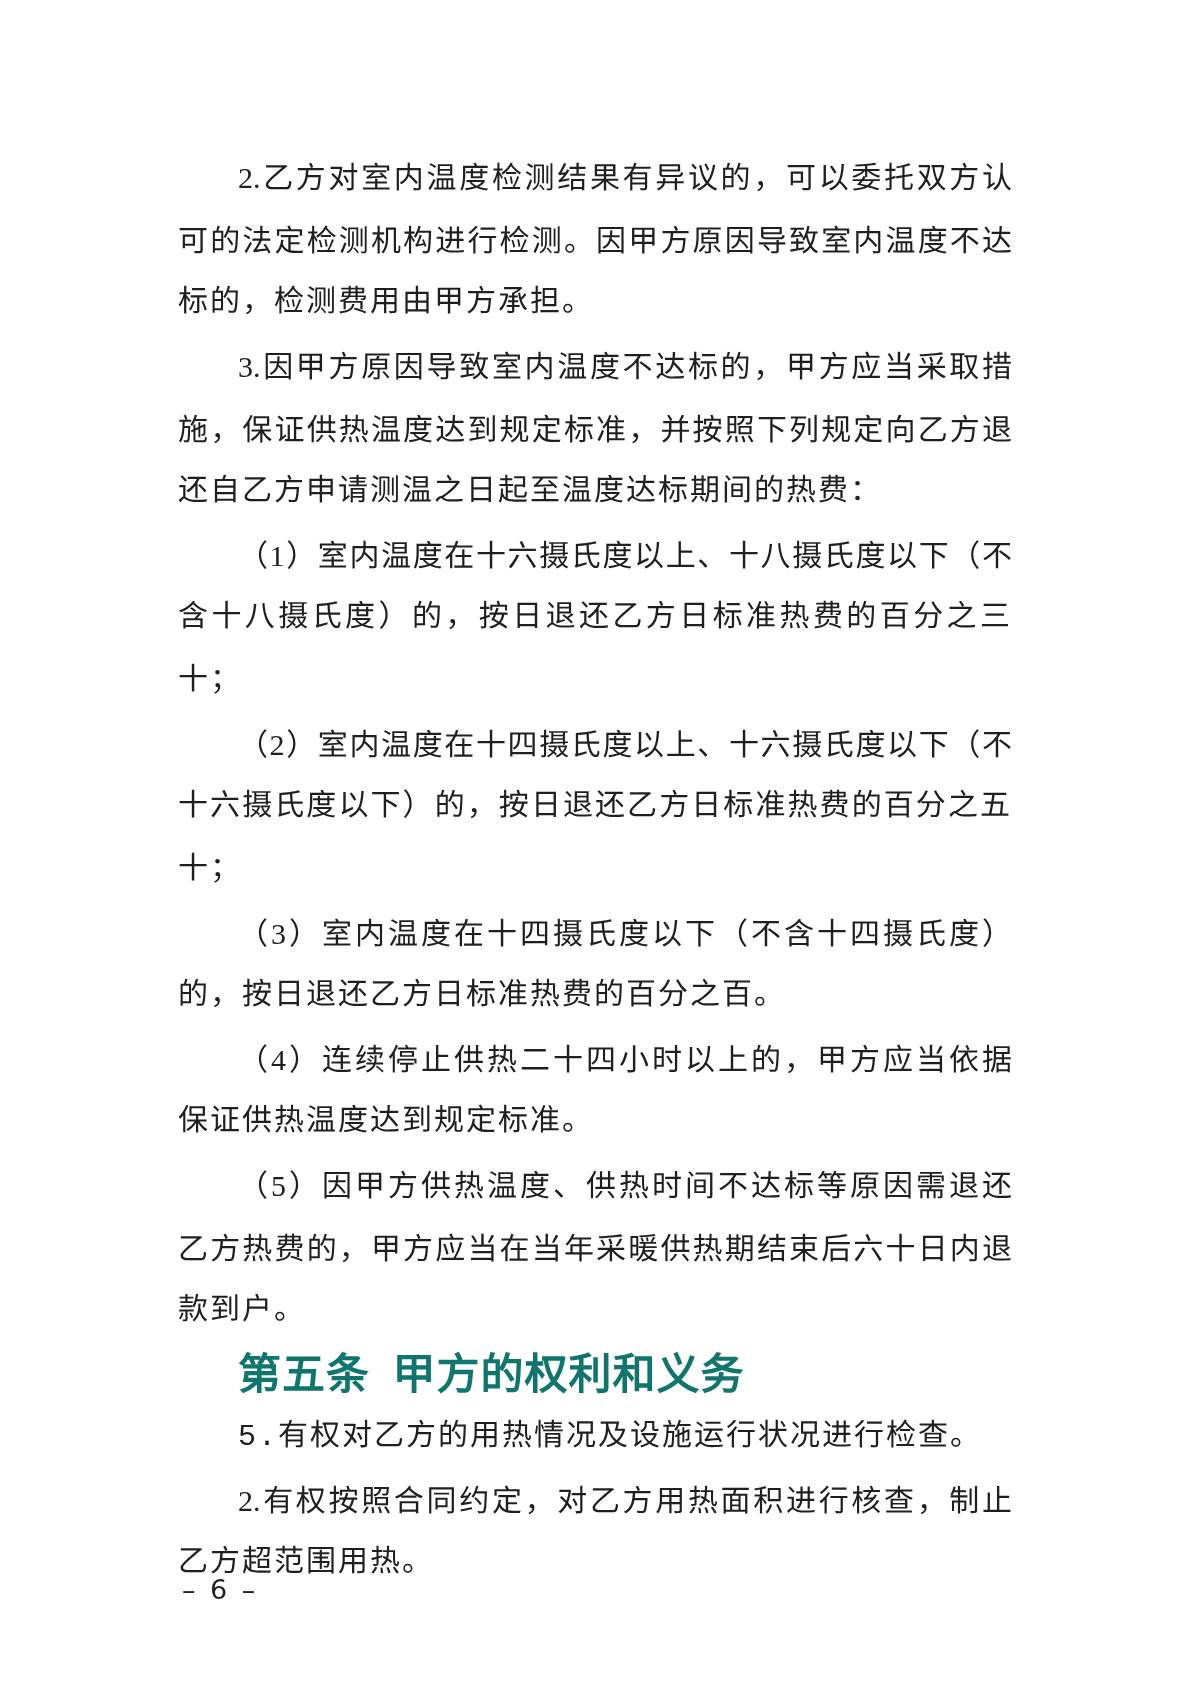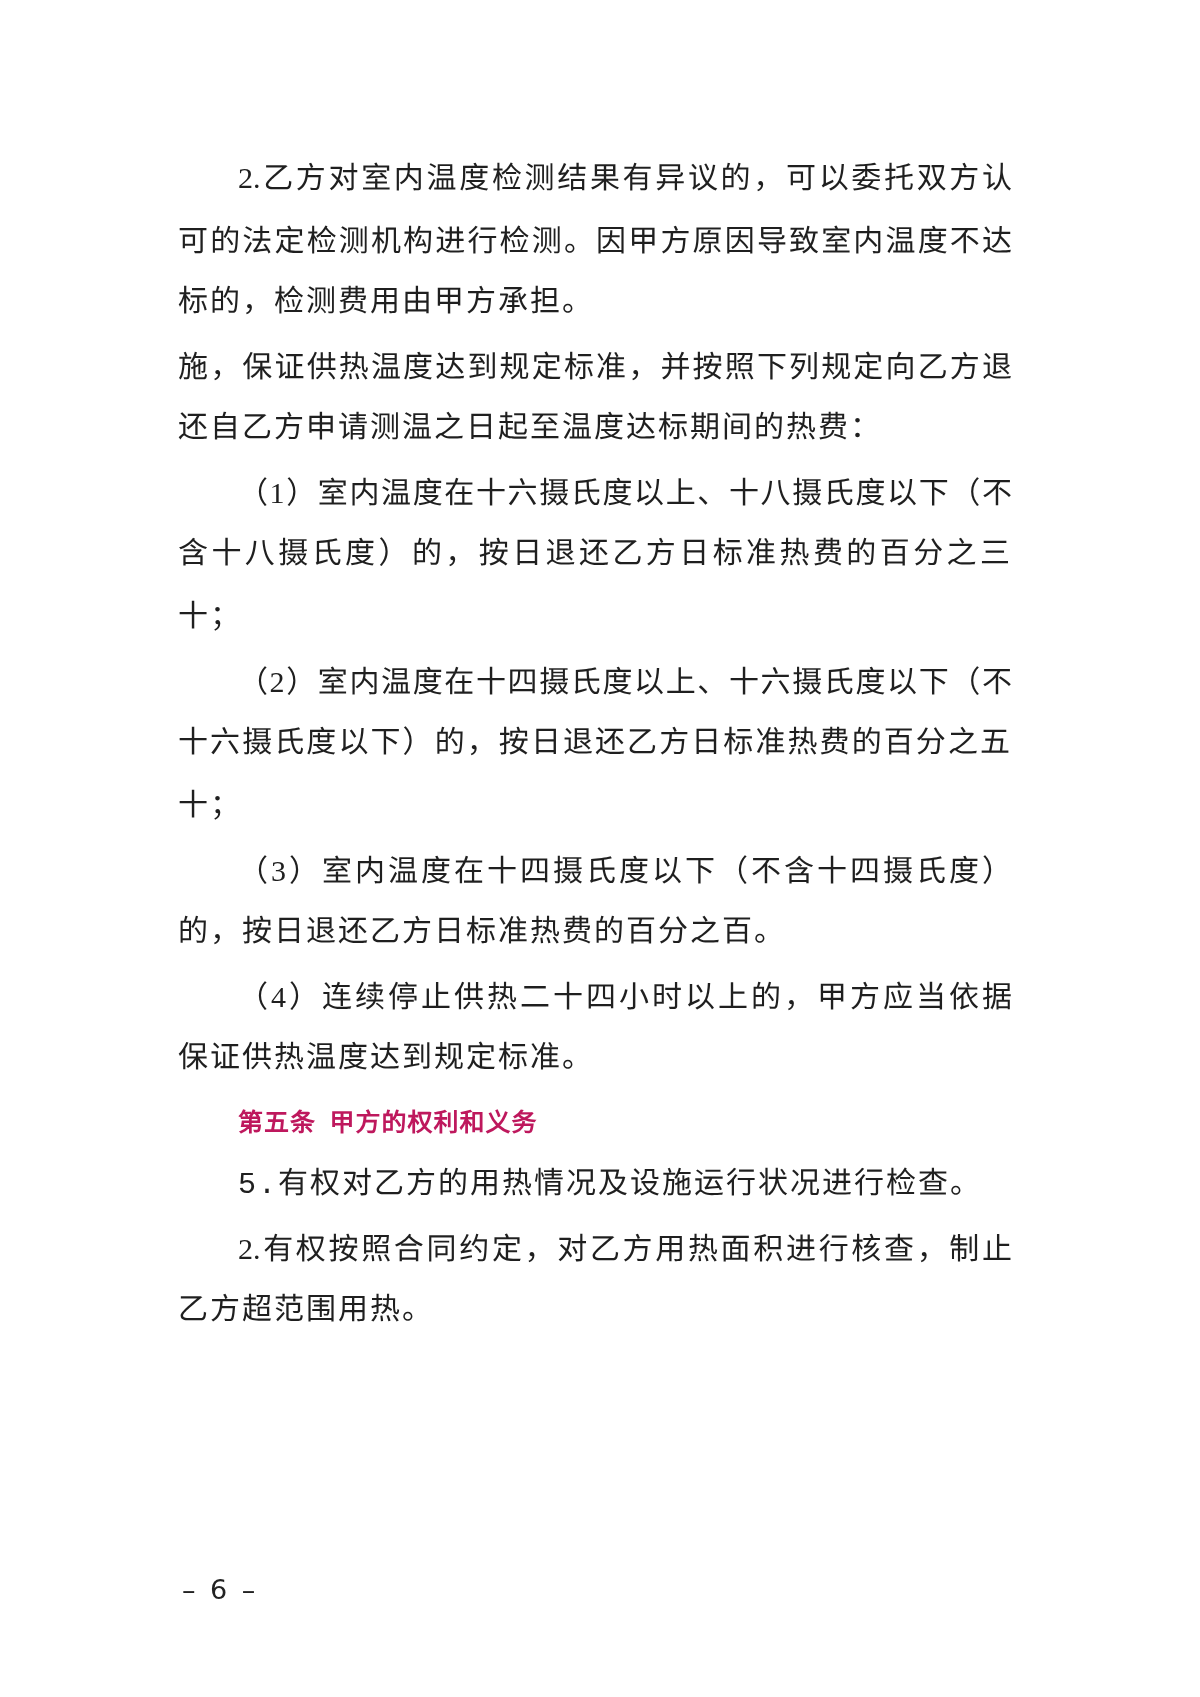--- a/index.html
+++ b/index.html
@@ -35,24 +35,24 @@
     text-indent: 60px;
   }
   .line.end {
     text-align-last: left;
     letter-spacing: 2px;
     font-family: Liberation Mono, monospace;
   }
   .block.heading .line {
     font-family: "Liberation Sans", "DejaVu Sans", sans-serif;
     font-weight: 700;
-    font-size: 25px;
+    font-size: 43px;
     text-align-last: left;
     letter-spacing: 1px;
-    color: #be185d;
+    color: #0f766e;
   }
   .footer-pagenum {
     position: absolute;
     left: 182px;
     top: 1572px;
     font-family: "DejaVu Sans", "Liberation Sans", sans-serif;
     font-size: 27px;
     line-height: 36px;
     color: #222222;
     letter-spacing: 3px;
@@ -62,39 +62,45 @@
 <body>
 
 <div class="page" style="background: rgb(255, 255, 255);">
   <div class="doc-body" id="doc-body" style="color: rgb(31, 31, 31);">
       <div class="block para">
         <div class="line first">2.乙方对室内温度检测结果有异议的，可以委托双方认</div>
         <div class="line">可的法定检测机构进行检测。因甲方原因导致室内温度不达</div>
         <div class="line end">标的，检测费用由甲方承担。</div>
       </div>
       <div class="block para">
+        <div class="line first">3.因甲方原因导致室内温度不达标的，甲方应当采取措</div>
         <div class="line">施，保证供热温度达到规定标准，并按照下列规定向乙方退</div>
         <div class="line end">还自乙方申请测温之日起至温度达标期间的热费：</div>
       </div>
       <div class="block para">
         <div class="line first">（1）室内温度在十六摄氏度以上、十八摄氏度以下（不</div>
         <div class="line end">含十八摄氏度）的，按日退还乙方日标准热费的百分之三十；</div>
       </div>
       <div class="block para">
         <div class="line first">（2）室内温度在十四摄氏度以上、十六摄氏度以下（不</div>
         <div class="line end">十六摄氏度以下）的，按日退还乙方日标准热费的百分之五十；</div>
       </div>
       <div class="block para">
         <div class="line first">（3）室内温度在十四摄氏度以下（不含十四摄氏度）</div>
         <div class="line end">的，按日退还乙方日标准热费的百分之百。</div>
       </div>
       <div class="block para">
         <div class="line first">（4）连续停止供热二十四小时以上的，甲方应当依据</div>
         <div class="line end">保证供热温度达到规定标准。</div>
       </div>
+      <div class="block para">
+        <div class="line first">（5）因甲方供热温度、供热时间不达标等原因需退还</div>
+        <div class="line">乙方热费的，甲方应当在当年采暖供热期结束后六十日内退</div>
+        <div class="line end">款到户。</div>
+      </div>
       <div class="block heading">
         <div class="line first end">第五条 甲方的权利和义务</div>
       </div>
       <div class="block para">
         <div class="line first end">5.有权对乙方的用热情况及设施运行状况进行检查。</div>
       </div>
       <div class="block para">
         <div class="line first">2.有权按照合同约定，对乙方用热面积进行核查，制止</div>
         <div class="line end">乙方超范围用热。</div>
       </div>

